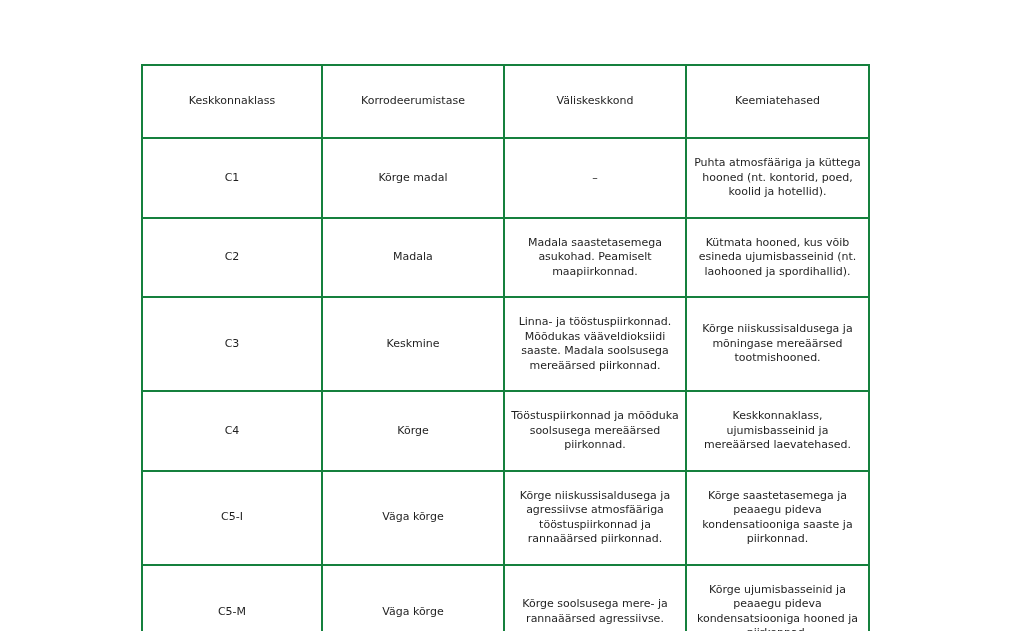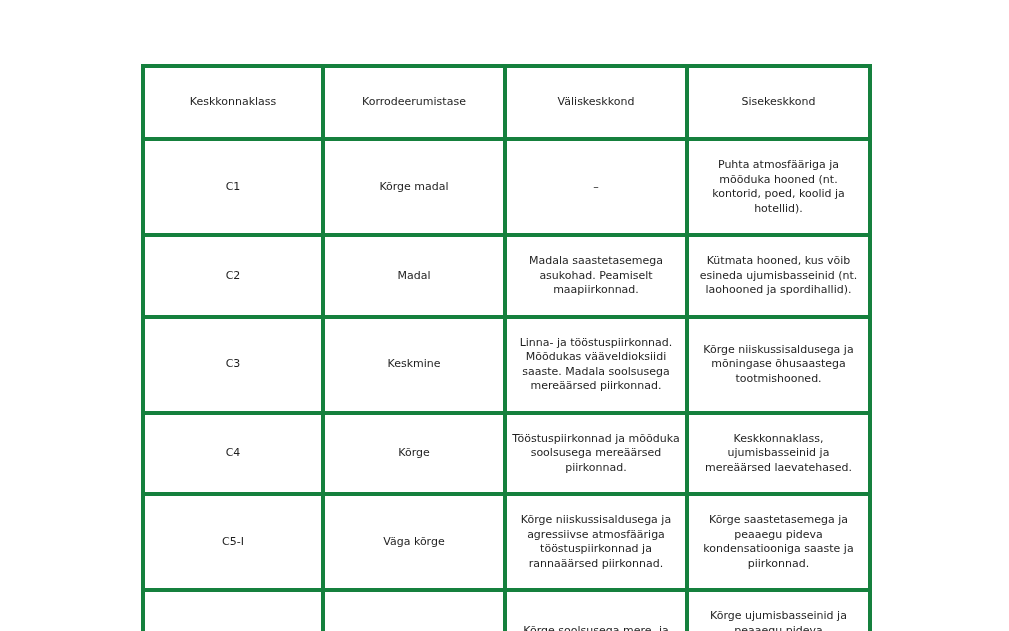--- a/index.html
+++ b/index.html
@@ -23,21 +23,21 @@
     top: 64px;
     width: 727px;
     border-collapse: collapse;
     table-layout: fixed;
     font-size: 11px;
     line-height: 1.32;
     color: #1f1f1f;
   }
   table.env-table th,
   table.env-table td {
-    border: 4px solid #15803d;
+    border: 2px solid #15803d;
     text-align: center;
     vertical-align: middle;
     padding: 17px 5px;
     font-weight: normal;
     overflow: hidden;
   }
   tr.hdr    { height: 73px; }
   tr.r0     { height: 70px; }
   tr.r1     { height: 71px; }
   tr.r2     { height: 72px; }
@@ -54,39 +54,39 @@
       <col style="width:180px">
       <col style="width:182px">
       <col style="width:182px">
       <col style="width:183px">
     </colgroup>
     <tbody>
       <tr class="hdr">
         <th>Keskkonnaklass</th>
         <th>Korrodeerumistase</th>
         <th>Väliskeskkond</th>
-        <th>Sisekeskkond</th>
+        <th>Keemiatehased</th>
       </tr>
       <tr class="r0">
         <td>C1</td>
         <td>Kõrge madal</td>
         <td>–</td>
-        <td>Puhta atmosfääriga ja mõõduka hooned (nt. kontorid, poed, koolid ja hotellid).</td>
+        <td>Puhta atmosfääriga ja küttega hooned (nt. kontorid, poed, koolid ja hotellid).</td>
       </tr>
       <tr class="r1">
         <td>C2</td>
-        <td>Madal</td>
+        <td>Madala</td>
         <td>Madala saastetasemega asukohad. Peamiselt maapiirkonnad.</td>
         <td>Kütmata hooned, kus võib esineda ujumisbasseinid (nt. laohooned ja spordihallid).</td>
       </tr>
       <tr class="r2">
         <td>C3</td>
         <td>Keskmine</td>
         <td>Linna- ja tööstuspiirkonnad. Mõõdukas vääveldioksiidi saaste. Madala soolsusega mereäärsed piirkonnad.</td>
-        <td>Kõrge niiskussisaldusega ja mõningase õhusaastega tootmishooned.</td>
+        <td>Kõrge niiskussisaldusega ja mõningase mereäärsed tootmishooned.</td>
       </tr>
       <tr class="r3">
         <td>C4</td>
         <td>Kõrge</td>
         <td>Tööstuspiirkonnad ja mõõduka soolsusega mereäärsed piirkonnad.</td>
         <td>Keskkonnaklass, ujumisbasseinid ja mereäärsed laevatehased.</td>
       </tr>
       <tr class="r4">
         <td>C5-I</td>
         <td>Väga kõrge</td>

